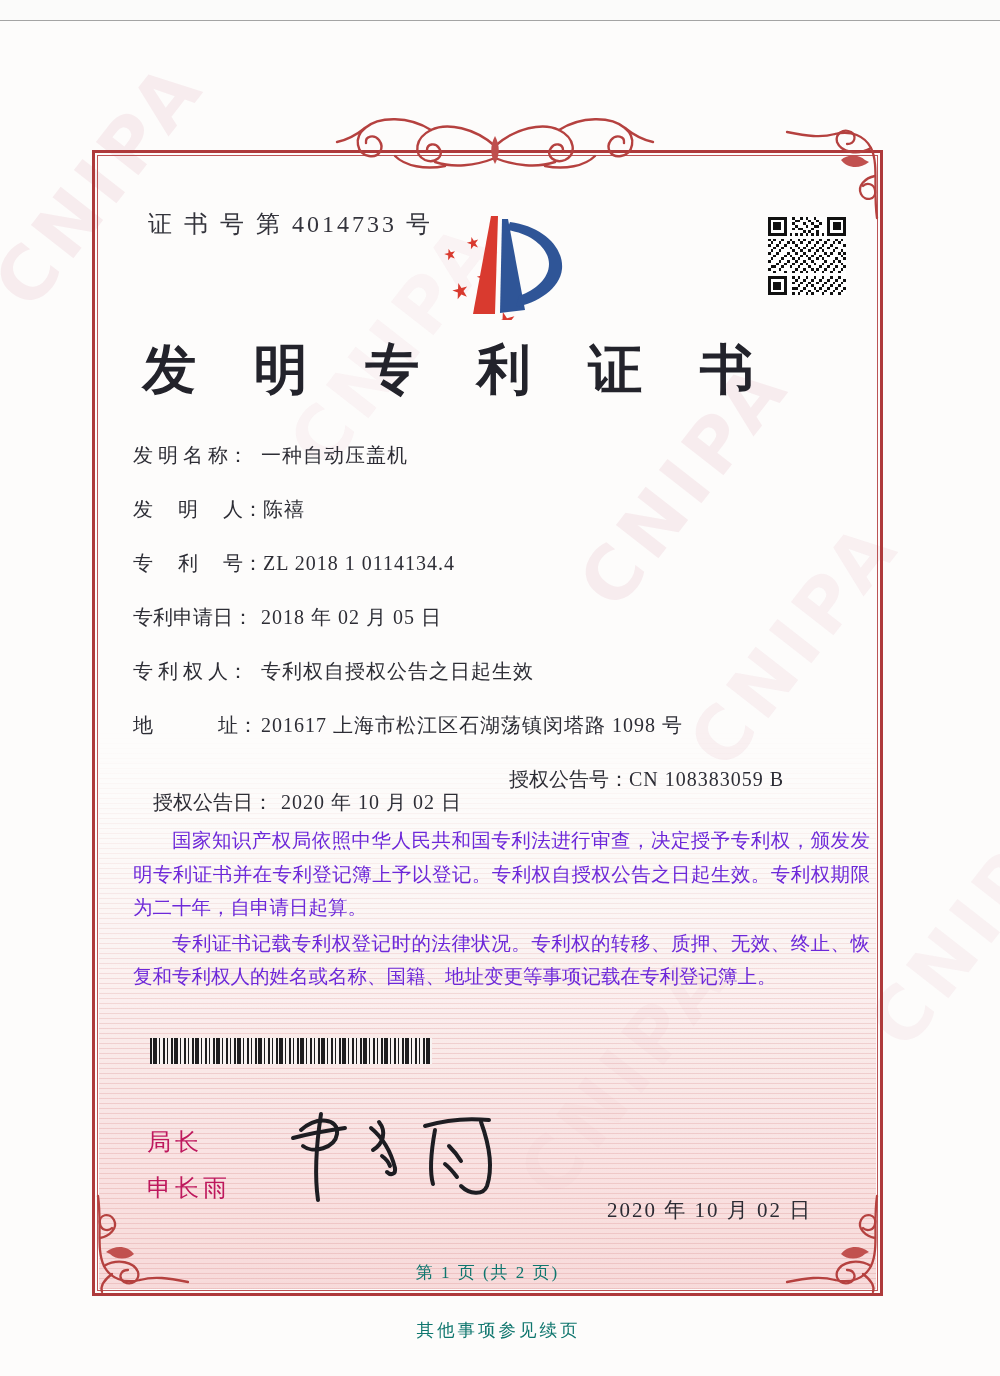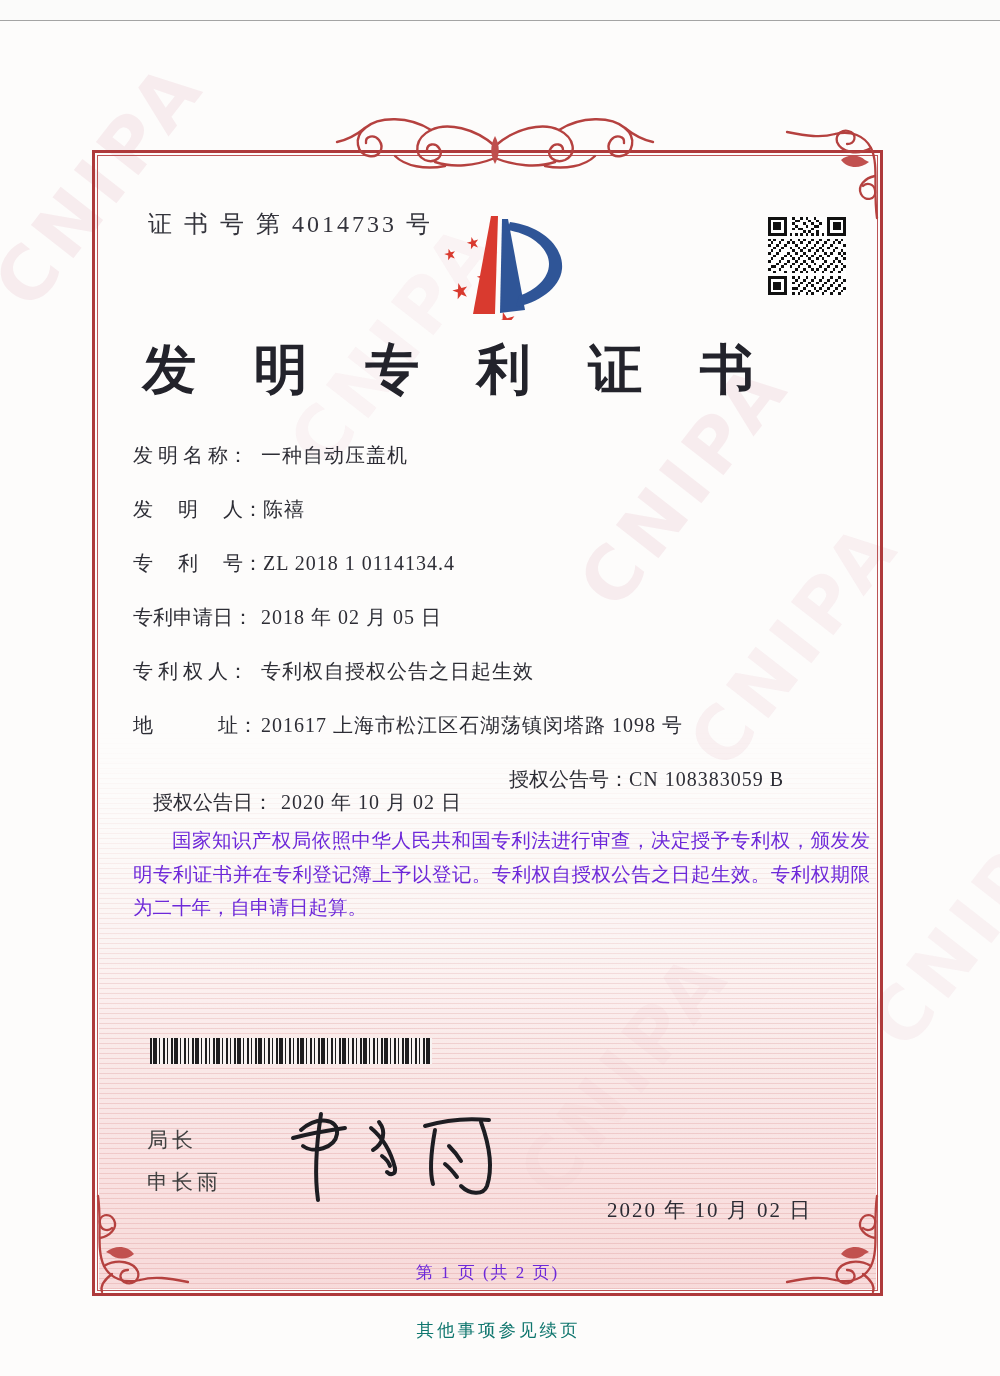--- a/index.html
+++ b/index.html
@@ -47,27 +47,27 @@
   .paras{position:absolute;left:133px;top:824px;width:737px;font-size:19.5px;line-height:33.5px;
     text-align:justify;color:#6d28d9;}
   .paras p{margin:0 0 2px 0;text-indent:2em;}
 
   .barcode{position:absolute;left:150px;top:1038px;width:282px;height:26px;
     background:repeating-linear-gradient(90deg,
       #1d1d1f 0 2px,#f7f3f2 2px 3px,#1d1d1f 3px 7px,#f7f3f2 7px 9px,
       #1d1d1f 9px 10px,#f7f3f2 10px 13px,#1d1d1f 13px 15px,#f7f3f2 15px 17px,
       #1d1d1f 17px 18px,#f7f3f2 18px 21px);}
 
-  .signer{position:absolute;left:147px;top:1126px;font-size:21px;letter-spacing:4px;color:#404040;}
+  .signer{position:absolute;left:147px;top:1126px;font-size:24px;letter-spacing:4px;color:#be185d;}
   .signer div{margin-bottom:14px;}
   .signature{position:absolute;left:283px;top:1096px;}
 
   .issue-date{position:absolute;left:607px;top:1196px;font-size:21px;letter-spacing:2px;color:#2b2b33;white-space:pre;}
   .page-info{position:absolute;left:92px;top:1261px;width:791px;text-align:center;font-size:17px;
-    letter-spacing:2px;color:#6d28d9;}
+    letter-spacing:2px;color:#0f766e;}
   .footer-note{position:absolute;left:103px;top:1318px;width:791px;text-align:center;font-size:17.5px;
     letter-spacing:3px;color:#0f766e;}
 
   .orn{position:absolute;pointer-events:none;}
   svg{display:block;}
 </style>
 </head>
 <body>
 
 <div class="paper"></div>
@@ -182,20 +182,21 @@
   <div class="frow"><span class="lab">专 利 权 人：</span><span class="val">专利权自授权公告之日起生效</span></div>
   <div class="frow"><span class="lab">地　　　 址：</span><span class="val">201617 上海市松江区石湖荡镇闵塔路 1098 号</span></div>
   <div class="frow">
     <span class="lab">授权公告日：</span><span class="val">2020 年 10 月 02 日</span>
     <span class="cell2"><span>授权公告号：</span><span class="val">CN 108383059 B</span></span>
   </div>
 </div>
 
 <div class="paras">
   <p>国家知识产权局依照中华人民共和国专利法进行审查，决定授予专利权，颁发发明专利证书并在专利登记簿上予以登记。专利权自授权公告之日起生效。专利权期限为二十年，自申请日起算。</p>
+  <p>专利证书记载专利权登记时的法律状况。专利权的转移、质押、无效、终止、恢复和专利权人的姓名或名称、国籍、地址变更等事项记载在专利登记簿上。</p>
 </div>
 
 <div class="barcode"></div>
 
 <div class="signer">
   <div>局长</div>
   <div>申长雨</div>
 </div>
 
 <div class="signature">

